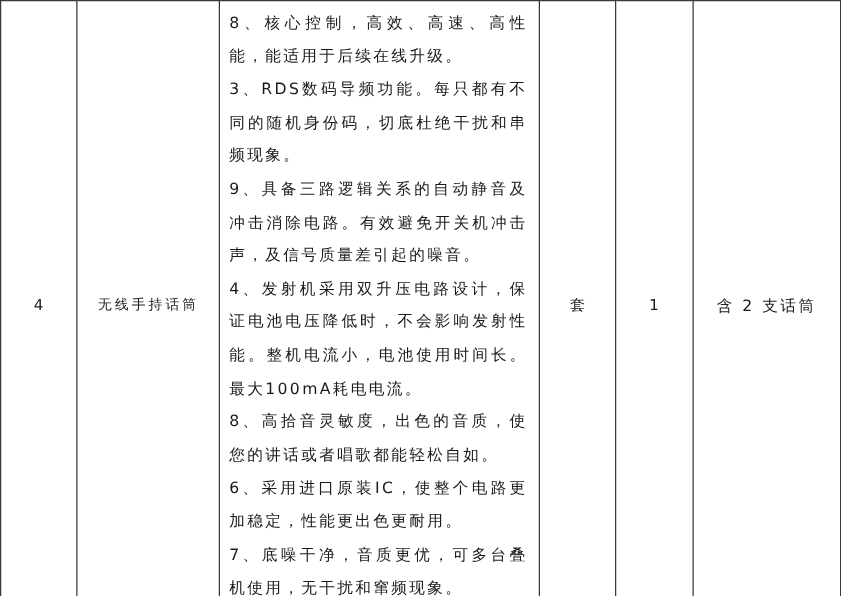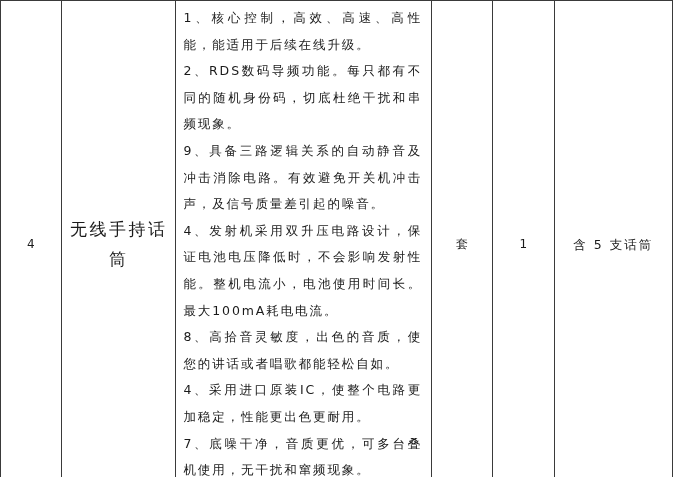--- a/index.html
+++ b/index.html
@@ -38,21 +38,21 @@
   table.spec-table td.c-desc  { width: 241px; }
   table.spec-table td.c-unit  { width: 57px; }
   table.spec-table td.c-qty   { width: 57px; }
   table.spec-table td.c-note  { width: 111px; }
 
   .cell-index, .cell-unit, .cell-qty {
     font-size: 12px;
     letter-spacing: 0.5px;
   }
   .cell-name {
-    font-size: 17px;
+    font-size: 11px;
     letter-spacing: 2.5px;
     line-height: 1.8;
   }
   .cell-note {
     font-size: 12.5px;
     letter-spacing: 2px;
     line-height: 2.0;
     padding: 0 10px;
     box-sizing: border-box;
   }
@@ -80,34 +80,34 @@
     <tbody>
         <tr>
       <td class="c-index">
         <div class="cell-index">4</div>
       </td>
       <td class="c-name">
         <div class="cell-name">无线手持话筒</div>
       </td>
       <td class="c-desc">
         <div class="desc-wrap">
-          <div class="desc-line">1、核心控制，高效、高速、高性能，能适用于后续在线升级。</div>
-          <div class="desc-line">2、RDS数码导频功能。每只都有不同的随机身份码，切底杜绝干扰和串频现象。</div>
+          <div class="desc-line">8、核心控制，高效、高速、高性能，能适用于后续在线升级。</div>
+          <div class="desc-line">3、RDS数码导频功能。每只都有不同的随机身份码，切底杜绝干扰和串频现象。</div>
           <div class="desc-line">9、具备三路逻辑关系的自动静音及冲击消除电路。有效避免开关机冲击声，及信号质量差引起的噪音。</div>
           <div class="desc-line">4、发射机采用双升压电路设计，保证电池电压降低时，不会影响发射性能。整机电流小，电池使用时间长。最大100mA耗电电流。</div>
           <div class="desc-line">8、高拾音灵敏度，出色的音质，使您的讲话或者唱歌都能轻松自如。</div>
-          <div class="desc-line">4、采用进口原装IC，使整个电路更加稳定，性能更出色更耐用。</div>
+          <div class="desc-line">6、采用进口原装IC，使整个电路更加稳定，性能更出色更耐用。</div>
           <div class="desc-line">7、底噪干净，音质更优，可多台叠机使用，无干扰和窜频现象。</div>
         </div>
       </td>
       <td class="c-unit">
         <div class="cell-unit">套</div>
       </td>
       <td class="c-qty">
         <div class="cell-qty">1</div>
       </td>
       <td class="c-note">
-        <div class="cell-note">含 5 支话筒</div>
+        <div class="cell-note">含 2 支话筒</div>
       </td>
     </tr>
   </tbody>
     </table>
 </div>
 
 </body></html>

